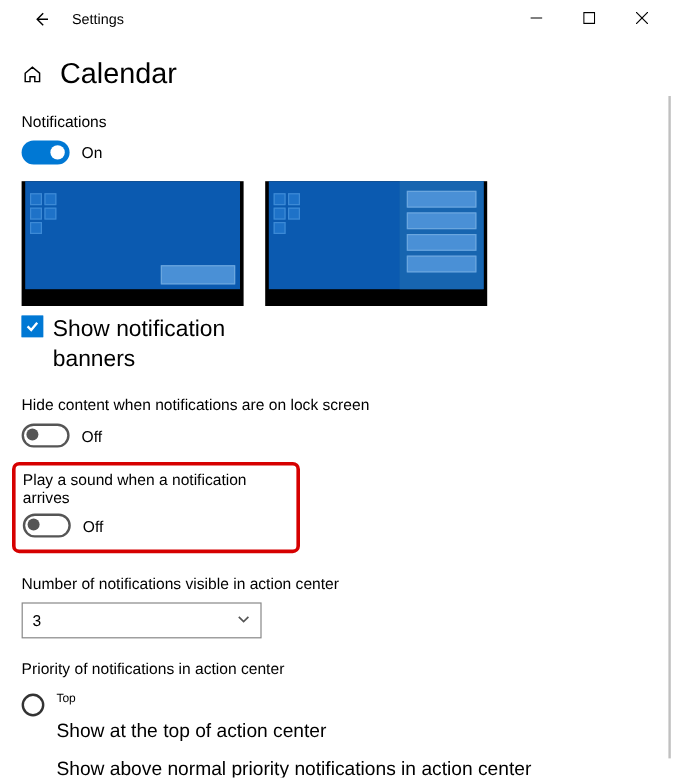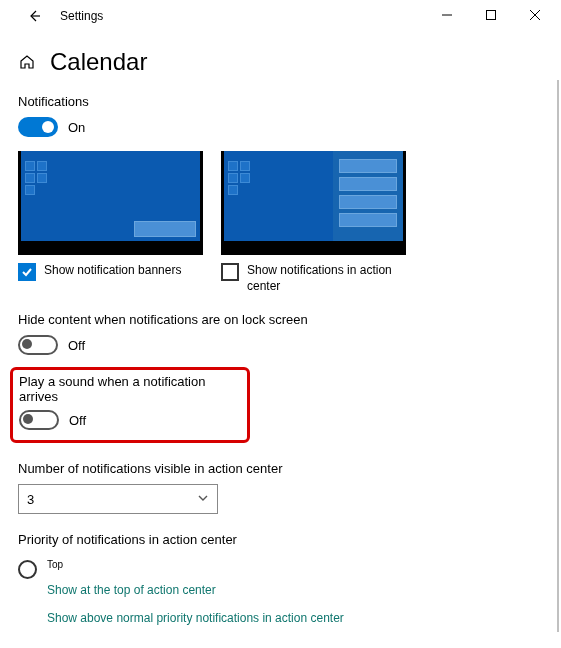--- a/index.html
+++ b/index.html
@@ -98,21 +98,21 @@
     background:#0b5ab0;
   }
   .proto-tile { position:absolute; background:#1e72c8; border:1px solid #3d8ad6; }
   .proto-banner { position:absolute; background:#4a90d6; border:1px solid #6aa6de; }
   .check-row { display:flex; align-items:flex-start; gap:8px; }
   .checkbox {
     width:18px; height:18px; border:2px solid #333; cursor:pointer; flex-shrink:0;
     display:flex; align-items:center; justify-content:center;
   }
   .checkbox.checked { background:#0078d4; border-color:#0078d4; }
-  .check-label { font-size: 12px; line-height:1.3; }
+  .check-label { font-size: 19px; line-height:1.3; }
   .setting-block { margin-top: 18px; }
   .highlight {
     border: 3px solid #d60000;
     border-radius: 6px;
     padding: 4px 22px 6px 6px;
     margin-left:-8px;
     margin-top: 12px;
     width: 240px;
   }
   .highlight .section-label { margin-bottom: 6px; }
@@ -125,21 +125,21 @@
     margin-top: 6px;
     cursor:pointer;
   }
   .radio-group { margin-top: 10px; }
   .radio-row { display:flex; align-items:flex-start; gap:10px; margin-bottom: 4px; }
   .radio {
     width:19px; height:19px; border:2px solid #333; border-radius:50%;
     cursor:pointer; flex-shrink:0; position:relative; margin-top:1px;
   }
   .radio-label { font-size: 10px; }
-  .radio-desc { font-size: 12px; color:#0f766e; margin-left:29px; margin-bottom: 14px; }
+  .radio-desc { font-size: 16px; color:#000000; margin-left:29px; margin-bottom: 14px; }
   .scrollbar {
     position:absolute; right:2px; top:80px; width:2px; height:552px; background:#c0c0c0;
   }
 </style>
 </head>
 <body>
 
 <div class="titlebar">
   <div class="back">
     <svg width="14" height="14" viewBox="0 0 14 14">
@@ -215,24 +215,20 @@
           <div class="proto-tile" style="left:4px; top:22px; width:10px; height:10px;"></div>
           <div class="proto-tile" style="left:16px; top:22px; width:10px; height:10px;"></div>
           <div class="proto-tile" style="left:4px; top:34px; width:10px; height:10px;"></div>
           <div style="position:absolute; right:0; top:0; bottom:0; width:70px; background:#1765b0;"></div>
           <div class="proto-banner" style="right:6px; top:8px; width:58px; height:14px;"></div>
           <div class="proto-banner" style="right:6px; top:26px; width:58px; height:14px;"></div>
           <div class="proto-banner" style="right:6px; top:44px; width:58px; height:14px;"></div>
           <div class="proto-banner" style="right:6px; top:62px; width:58px; height:14px;"></div>
         </div>
       </div>
-      <div class="check-row">
-        <div class="checkbox"></div>
-        <div class="check-label">Show notifications in action center</div>
-      </div>
     </div>
   </div>
 
   <div class="setting-block">
     <div class="section-label">Hide content when notifications are on lock screen</div>
     <div class="toggle-row">
       <div class="toggle off"></div>
       <div class="toggle-label">Off</div>
     </div>
   </div>

